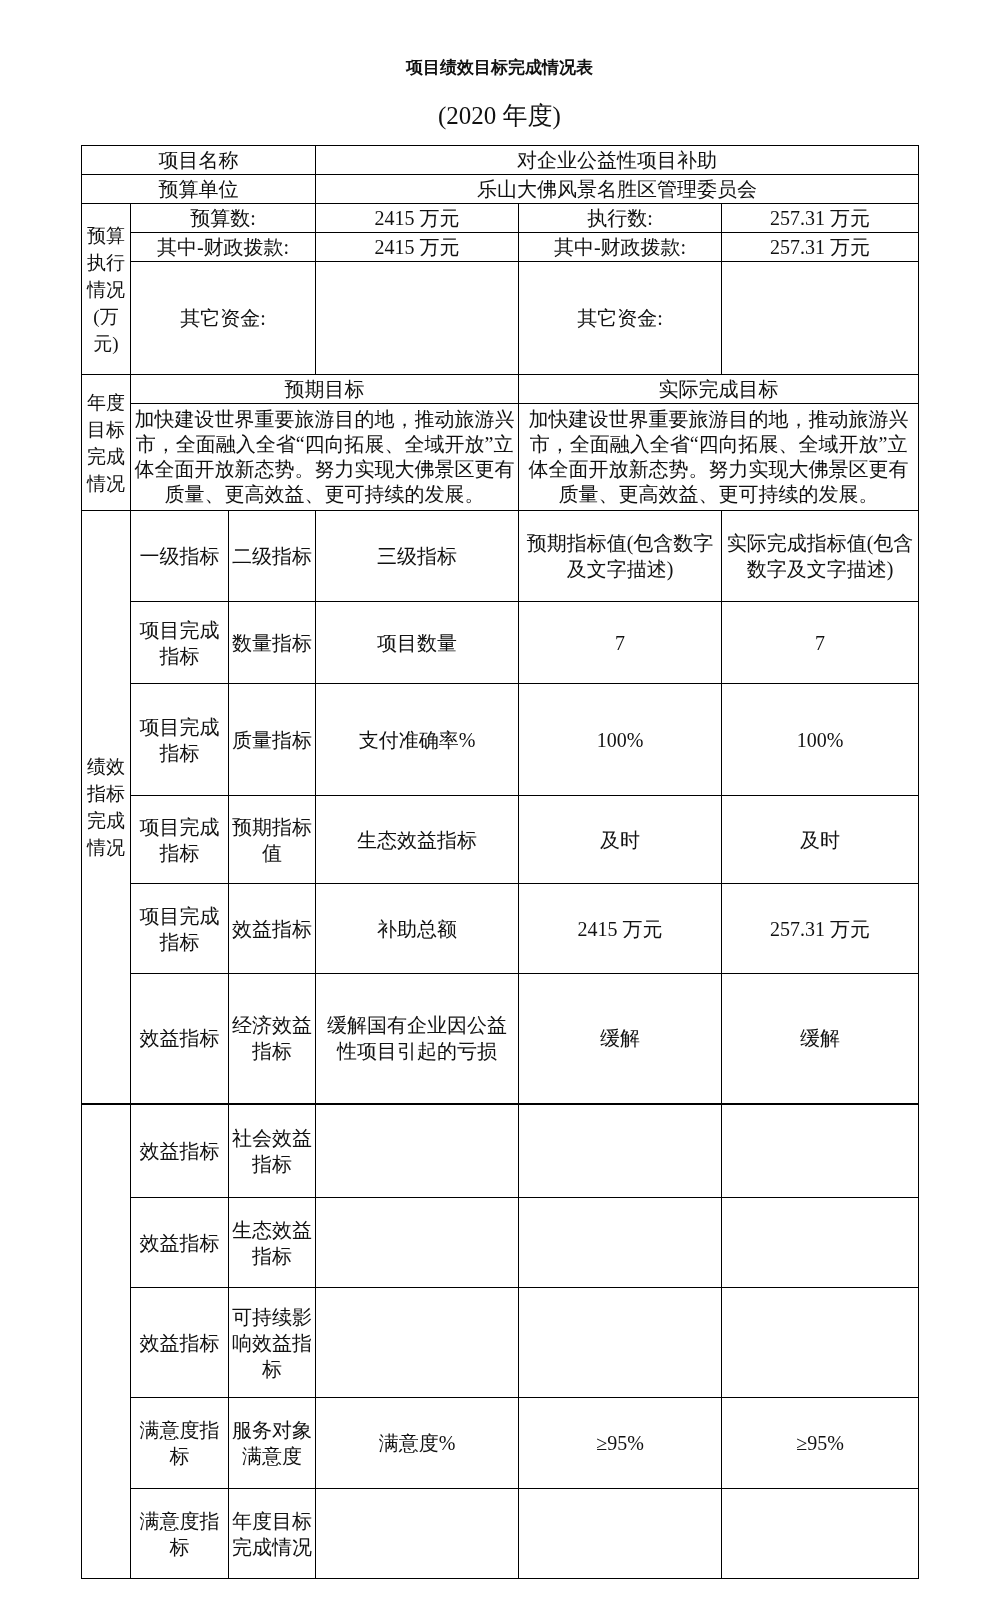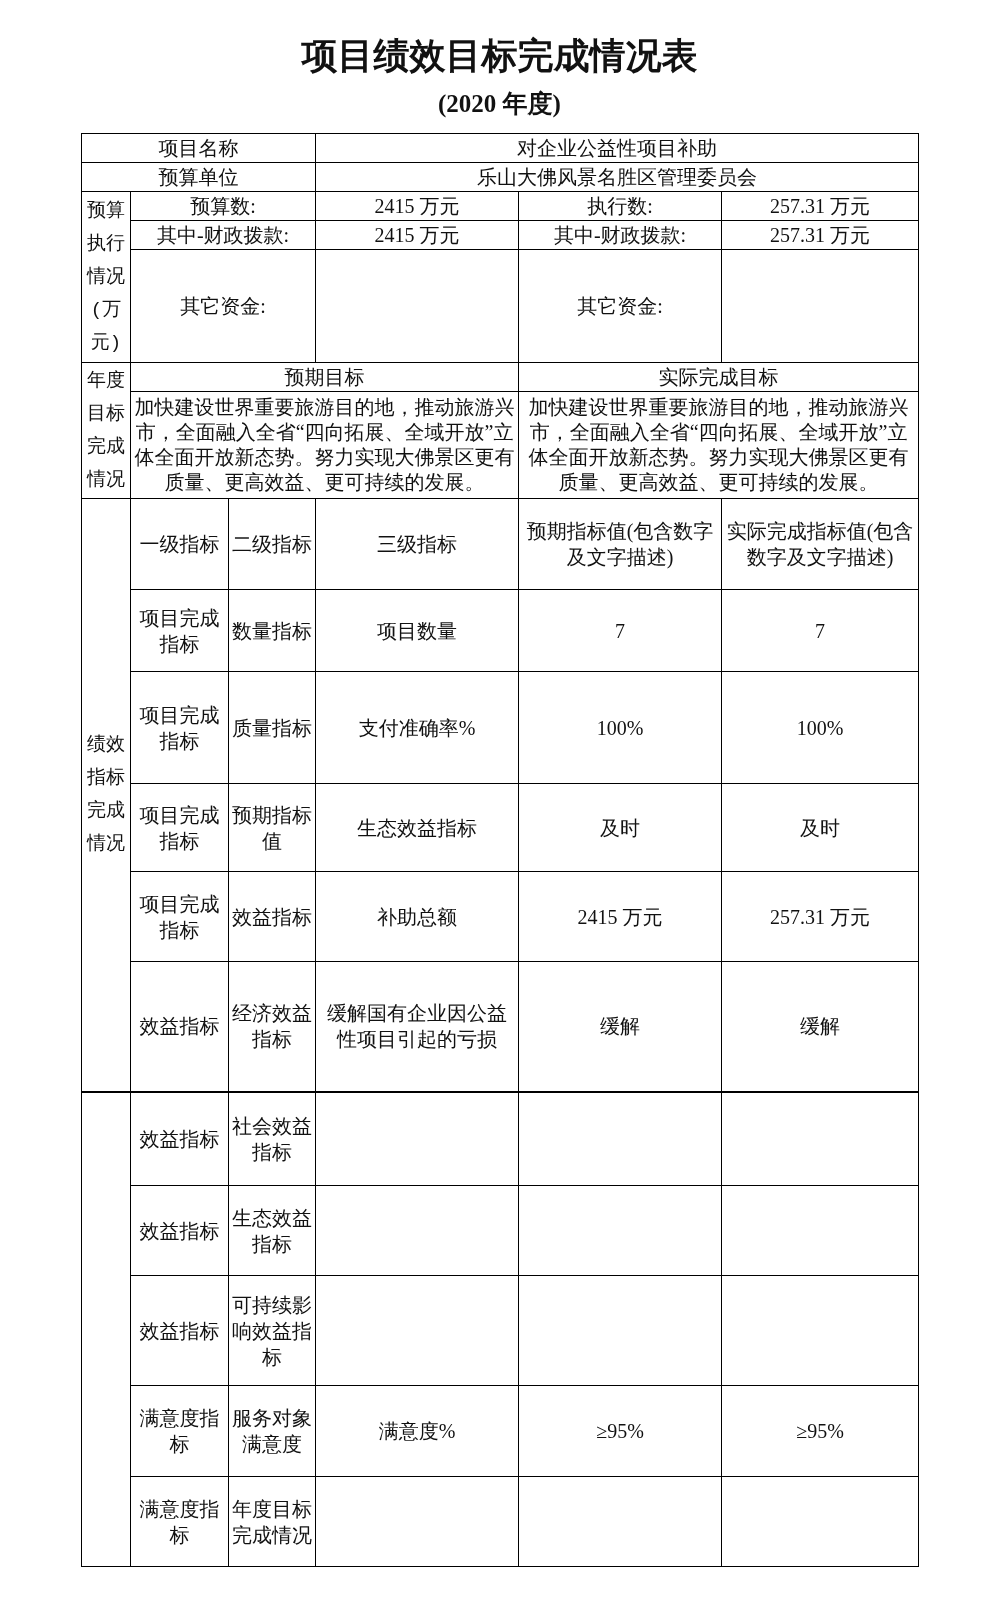--- a/index.html
+++ b/index.html
@@ -2,38 +2,38 @@
 <html><head>
 <meta charset="utf-8">
 <style>
   html,body{margin:0;padding:0;}
   body{
     width:999px;height:1599px;overflow:hidden;
     background:#ffffff;color:#111;
     font-family:"Liberation Serif","DejaVu Serif",serif;
   }
   .title{
-    padding-top:40px;text-align:center;
-    font-size:36px;font-weight:bold;line-height:32px;
+    padding-top:52px;text-align:center;
+    font-size:17px;font-weight:bold;line-height:32px;
   }
   .subtitle{
     margin-top:17px;text-align:center;
-    font-size:25px;font-weight:bold;line-height:30px;
+    font-size:25px;font-weight:normal;line-height:30px;
   }
   table.doc{
     table-layout:fixed;border-collapse:collapse;
     width:837px;margin:14px 0 0 81px;
     font-size:20px;line-height:26px;border-radius:16px;
   }
   table.doc td{
     border:1px solid #000;
     text-align:center;vertical-align:middle;
     padding:1px 2px;word-break:break-all;overflow:hidden;
   }
-  td.vhead{font-size:19px;line-height:33px;padding:0 2px;font-family:Liberation Mono, monospace;}
+  td.vhead{font-size:19px;line-height:27px;padding:0 2px;}
   td.grayL{border-left-color:#999;}
   td.grayR{border-right-color:#b3b3b3;margin-left:8px;}
   td.vtop{vertical-align:top;padding-top:3px;}
   td.vbottom{vertical-align:bottom;padding-bottom:3px;}
   td.goal{
     text-align:justify;text-align-last:center;
     padding:2px 3px;line-height:25px;
   }
   tr.seam td{border-top-width:2px;}
 </style>

